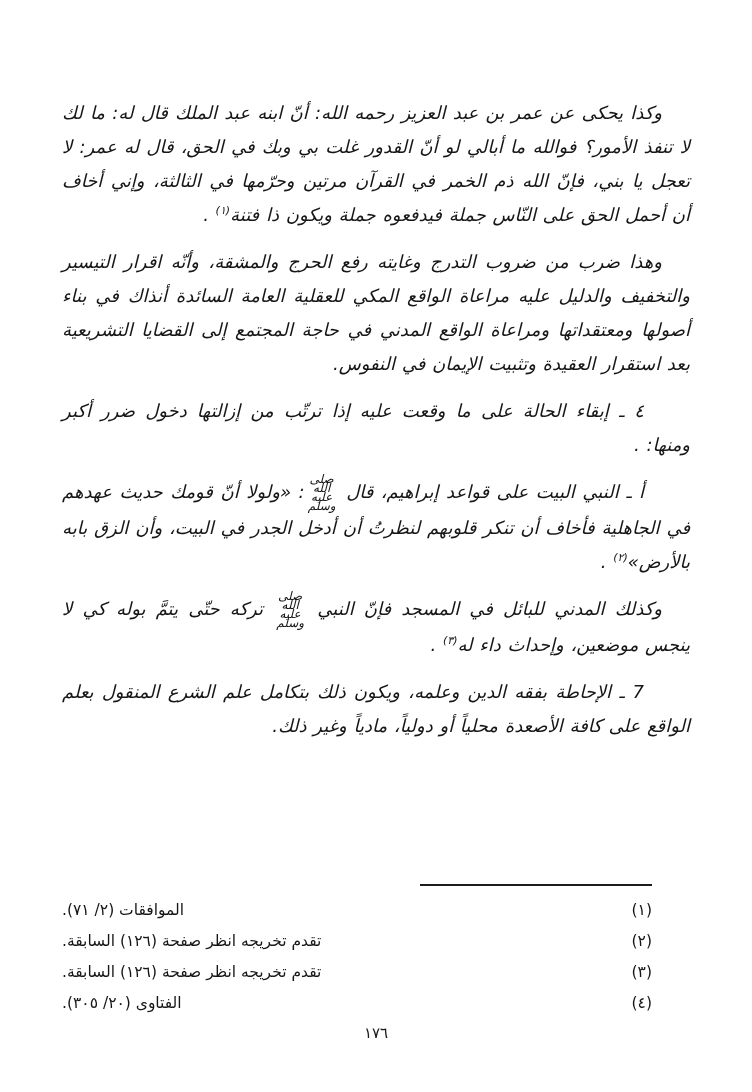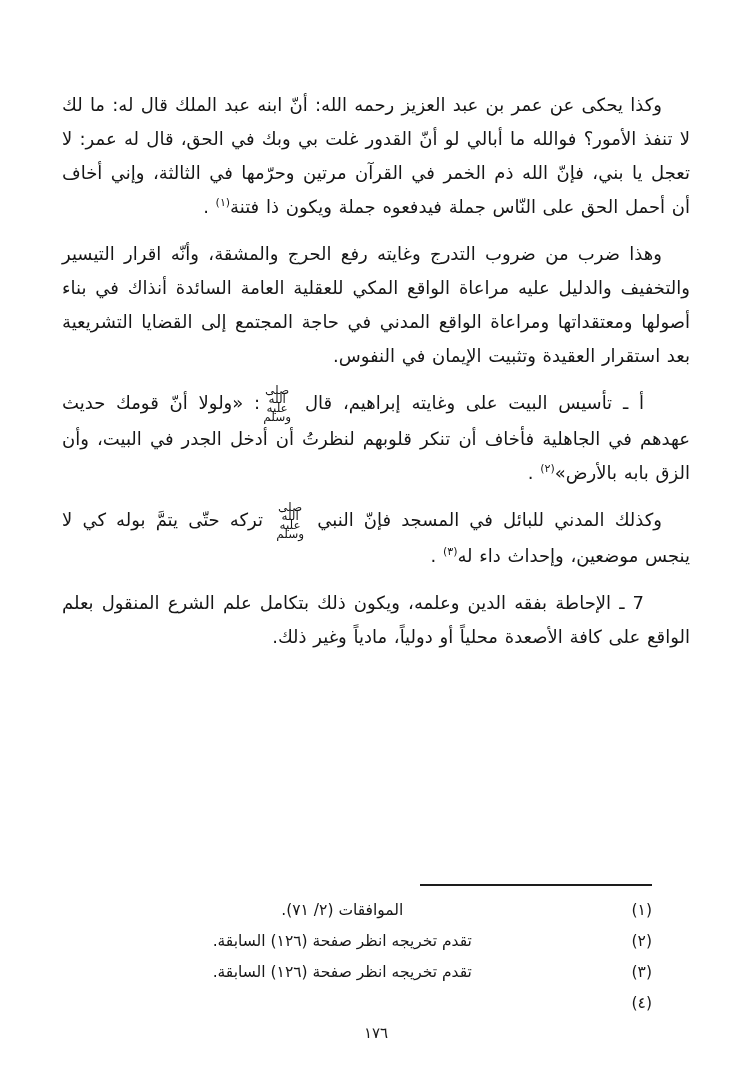--- a/index.html
+++ b/index.html
@@ -12,28 +12,29 @@
     width: 752px;
     height: 1092px;
     margin: 0 auto;
     background: #ffffff;
     color: #161616;
     font-family: "DejaVu Sans", sans-serif;
     overflow: hidden;
   }
   .main-text {
     position: absolute;
-    top: 88px;
+    top: 96px;
     right: 62px;
     width: 628px;
     direction: rtl;
     text-align: justify;
     font-size: 18px;
     line-height: 34px;
     word-spacing: 1px;
+    font-style: italic;
   }
   .para {
     margin: 0 0 13px 0;
     text-indent: 28px;
   }
   .para.item {
     text-indent: 46px;
   }
   sup.fn-ref {
     font-size: 11px;
@@ -69,21 +70,21 @@
     display: flex;
     gap: 9px;
     padding-right: 38px;
     align-items: baseline;
   }
   .fn-num {
     flex: 0 0 auto;
   }
   .fn-text {
     flex: 1 1 auto;
-    text-align: center;
+    text-align: left;
   }
   .page-number {
     position: absolute;
     top: 1024px;
     left: 0;
     width: 100%;
     text-align: center;
     font-size: 15px;
     letter-spacing: 1px;
     color: #1b1b1b;
@@ -93,22 +94,23 @@
 <body>
 
 <div class="page">
 
   <div class="main-text">
 
     <p class="para"><span>وكذا يحكى عن عمر بن عبد العزيز رحمه الله: أنّ ابنه عبد الملك قال له: ما لك لا تنفذ الأمور؟ فوالله ما أبالي لو أنّ القدور غلت بي وبك في الحق، قال له عمر: لا تعجل يا بني، فإنّ الله ذم الخمر في القرآن مرتين وحرّمها في الثالثة، وإني أخاف أن أحمل الحق على النّاس جملة فيدفعوه جملة ويكون ذا فتنة</span><sup class="fn-ref">(١)</sup><span> .</span></p>
 
     <p class="para"><span>وهذا ضرب من ضروب التدرج وغايته رفع الحرج والمشقة، وأنّه اقرار التيسير والتخفيف والدليل عليه مراعاة الواقع المكي للعقلية العامة السائدة أنذاك في بناء أصولها ومعتقداتها ومراعاة الواقع المدني في حاجة المجتمع إلى القضايا التشريعية بعد استقرار العقيدة وتثبيت الإيمان في النفوس.</span></p>
 
+    <p class="para item"><span>٤ ـ إبقاء الحالة على ما وقعت عليه إذا ترتّب من إزالتها دخول ضرر أكبر ومنها: .</span></p>
 
-    <p class="para item"><span>أ ـ تأسيس البيت على وغايته إبراهيم، قال </span><span class="saw">صلى الله عليه وسلم</span><span>: «ولولا أنّ قومك حديث عهدهم في الجاهلية فأخاف أن تنكر قلوبهم لنظرتُ أن أدخل الجدر في البيت، وأن الزق بابه بالأرض»</span><sup class="fn-ref">(٢)</sup><span> .</span></p>
+    <p class="para item"><span>أ ـ النبي البيت على قواعد إبراهيم، قال </span><span class="saw">صلى الله عليه وسلم</span><span>: «ولولا أنّ قومك حديث عهدهم في الجاهلية فأخاف أن تنكر قلوبهم لنظرتُ أن أدخل الجدر في البيت، وأن الزق بابه بالأرض»</span><sup class="fn-ref">(٢)</sup><span> .</span></p>
 
     <p class="para"><span>وكذلك المدني للبائل في المسجد فإنّ النبي </span><span class="saw">صلى الله عليه وسلم</span><span> تركه حتّى يتمَّ بوله كي لا ينجس موضعين، وإحداث داء له</span><sup class="fn-ref">(٣)</sup><span> .</span></p>
 
     <p class="para item"><span>7 ـ الإحاطة بفقه الدين وعلمه، ويكون ذلك بتكامل علم الشرع المنقول بعلم الواقع على كافة الأصعدة محلياً أو دولياً، مادياً وغير ذلك.</span></p>
 
 
   </div>
 
   <div class="footnotes">
     <div class="fn-rule"></div>
@@ -123,18 +125,19 @@
       <span class="fn-text">تقدم تخريجه انظر صفحة (١٢٦) السابقة.</span>
     </div>
 
     <div class="footnote">
       <span class="fn-num">(٣)</span>
       <span class="fn-text">تقدم تخريجه انظر صفحة (١٢٦) السابقة.</span>
     </div>
 
     <div class="footnote">
       <span class="fn-num">(٤)</span>
+      <span class="fn-text">الفتاوى (٢٠/ ٣٠٥).</span>
     </div>
   </div>
 
   <div class="page-number">١٧٦</div>
 
 </div>
 
 </body></html>

